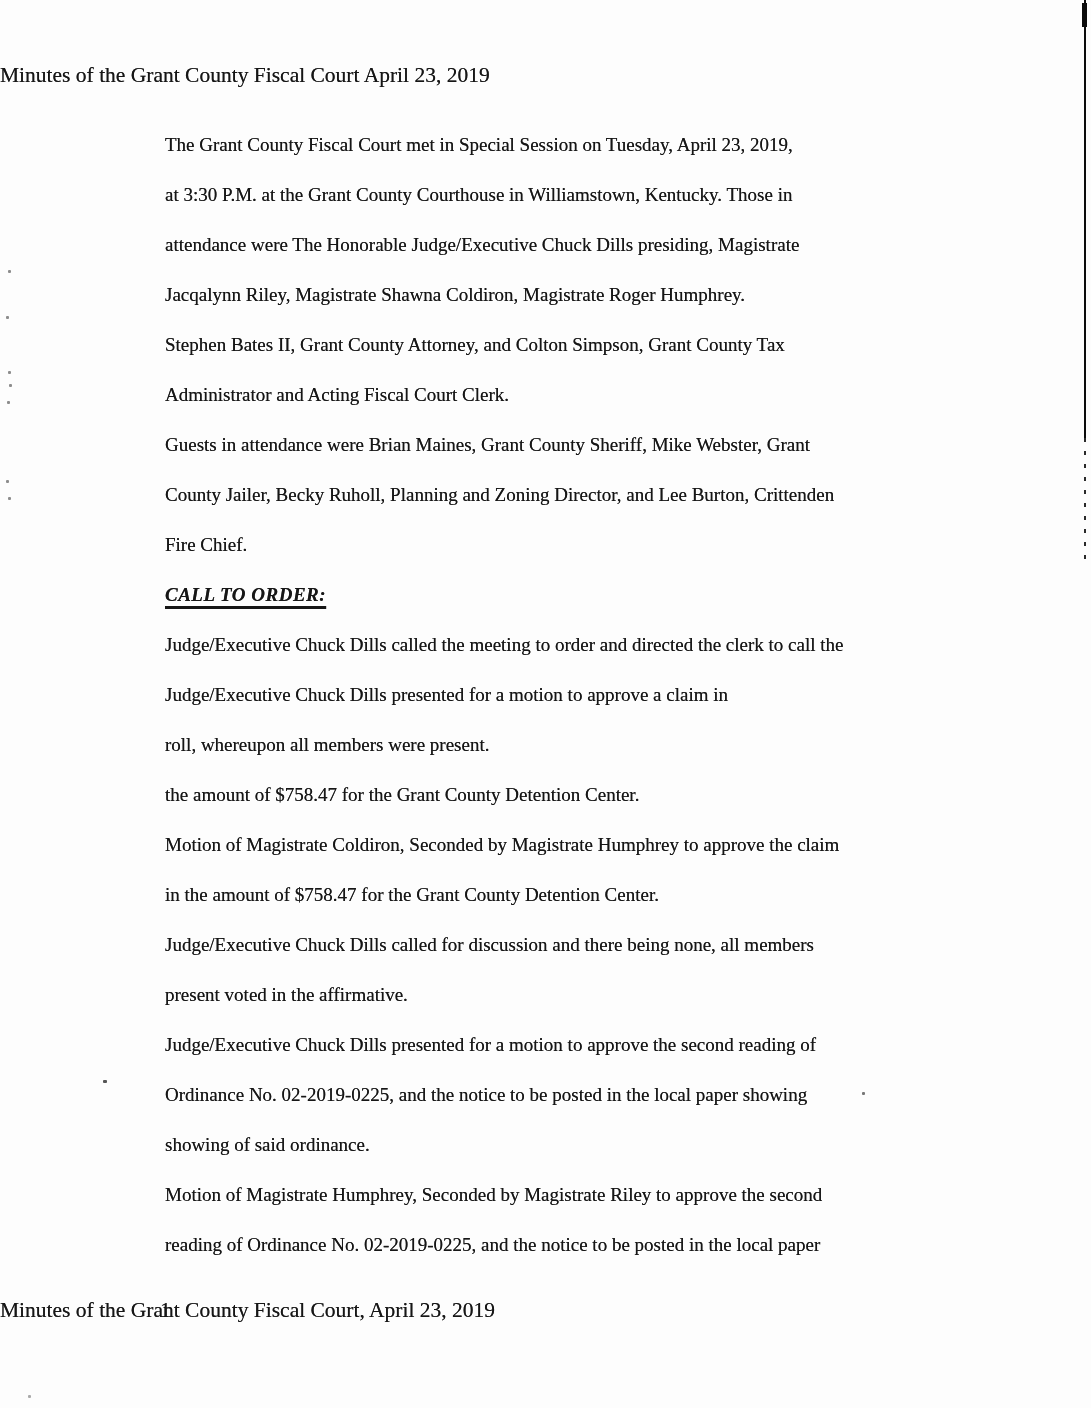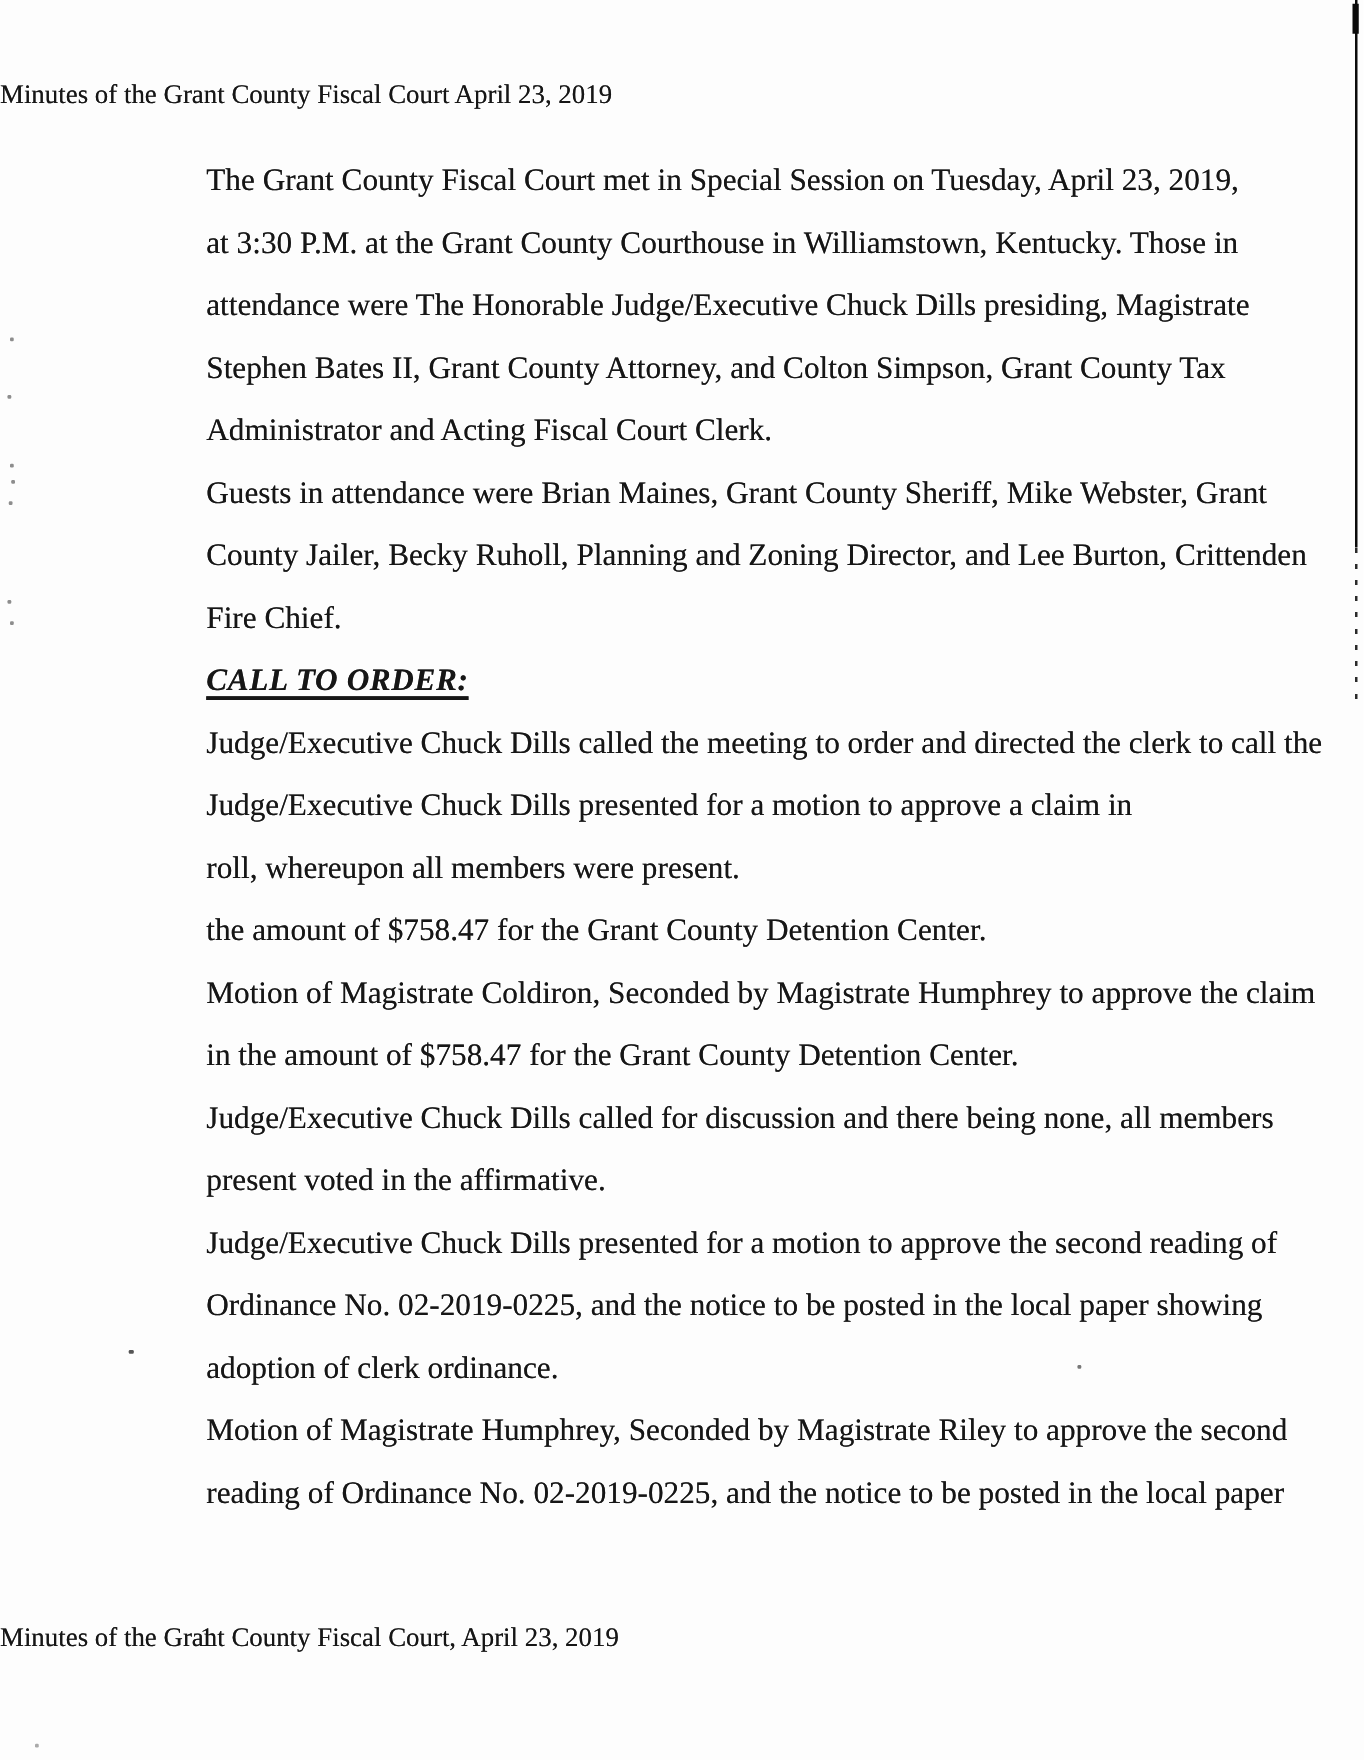--- a/index.html
+++ b/index.html
@@ -29,21 +29,21 @@
   }
   .body-block {
     position: absolute;
     top: 120px;
     left: 165px;
     width: 800px;
   }
   .text-line {
     height: 50px;
     line-height: 50px;
-    font-size: 25px;
+    font-size: 19px;
     white-space: nowrap;
   }
   .section-heading {
     font-weight: bold;
     letter-spacing: 0.5px;
   }
   .section-heading span {
     text-decoration: underline;
     text-decoration-thickness: 2.5px;
     text-underline-offset: 5px;
@@ -107,39 +107,40 @@
 <body>
 
 <div class="page">
 
   <div class="doc-title">Minutes of the Grant County Fiscal Court April 23, 2019</div>
 
   <div class="body-block">
     <div class="text-line">The Grant County Fiscal Court met in Special Session on Tuesday, April 23, 2019,</div>
     <div class="text-line">at 3:30 P.M. at the Grant County Courthouse in Williamstown, Kentucky. Those in</div>
     <div class="text-line">attendance were The Honorable Judge/Executive Chuck Dills presiding, Magistrate</div>
+    <div class="text-line">Jacqalynn Riley, Magistrate Shawna Coldiron, Magistrate Roger Humphrey.</div>
     <div class="text-line">Stephen Bates II, Grant County Attorney, and Colton Simpson, Grant County Tax</div>
     <div class="text-line">Administrator and Acting Fiscal Court Clerk.</div>
     <div class="text-line">Guests in attendance were Brian Maines, Grant County Sheriff, Mike Webster, Grant</div>
     <div class="text-line">County Jailer, Becky Ruholl, Planning and Zoning Director, and Lee Burton, Crittenden</div>
     <div class="text-line">Fire Chief.</div>
 
     <div class="text-line section-heading"><span>CALL TO ORDER:</span></div>
 
     <div class="text-line">Judge/Executive Chuck Dills called the meeting to order and directed the clerk to call the</div>
     <div class="text-line">Judge/Executive Chuck Dills presented for a motion to approve a claim in</div>
     <div class="text-line">roll, whereupon all members were present.</div>
     <div class="text-line">the amount of $758.47 for the Grant County Detention Center.</div>
     <div class="text-line">Motion of Magistrate Coldiron, Seconded by Magistrate Humphrey to approve the claim</div>
     <div class="text-line">in the amount of $758.47 for the Grant County Detention Center.</div>
     <div class="text-line">Judge/Executive Chuck Dills called for discussion and there being none, all members</div>
     <div class="text-line">present voted in the affirmative.</div>
     <div class="text-line">Judge/Executive Chuck Dills presented for a motion to approve the second reading of</div>
     <div class="text-line">Ordinance No. 02-2019-0225, and the notice to be posted in the local paper showing</div>
-    <div class="text-line">adoption of clerk ordinance.</div>
+    <div class="text-line">showing of said ordinance.</div>
     <div class="text-line">Motion of Magistrate Humphrey, Seconded by Magistrate Riley to approve the second</div>
     <div class="text-line">reading of Ordinance No. 02-2019-0225, and the notice to be posted in the local paper</div>
   </div>
 
   <div class="footer-row">
     <span class="footer-page-number">1</span>
     <span class="footer-text">Minutes of the Grant County Fiscal Court, April 23, 2019</span>
   </div>
 
   <div class="scan-line-solid"></div>

